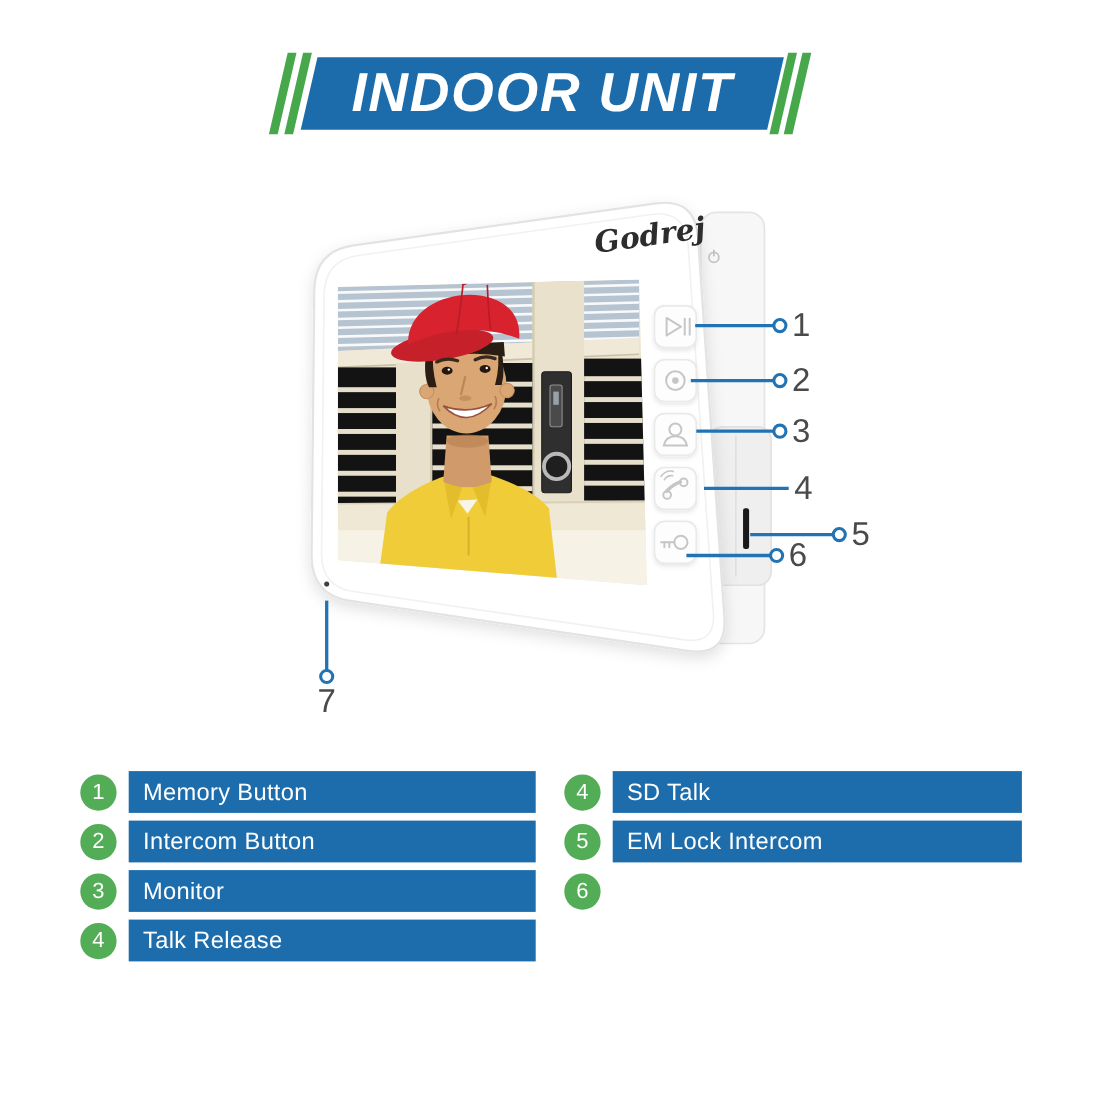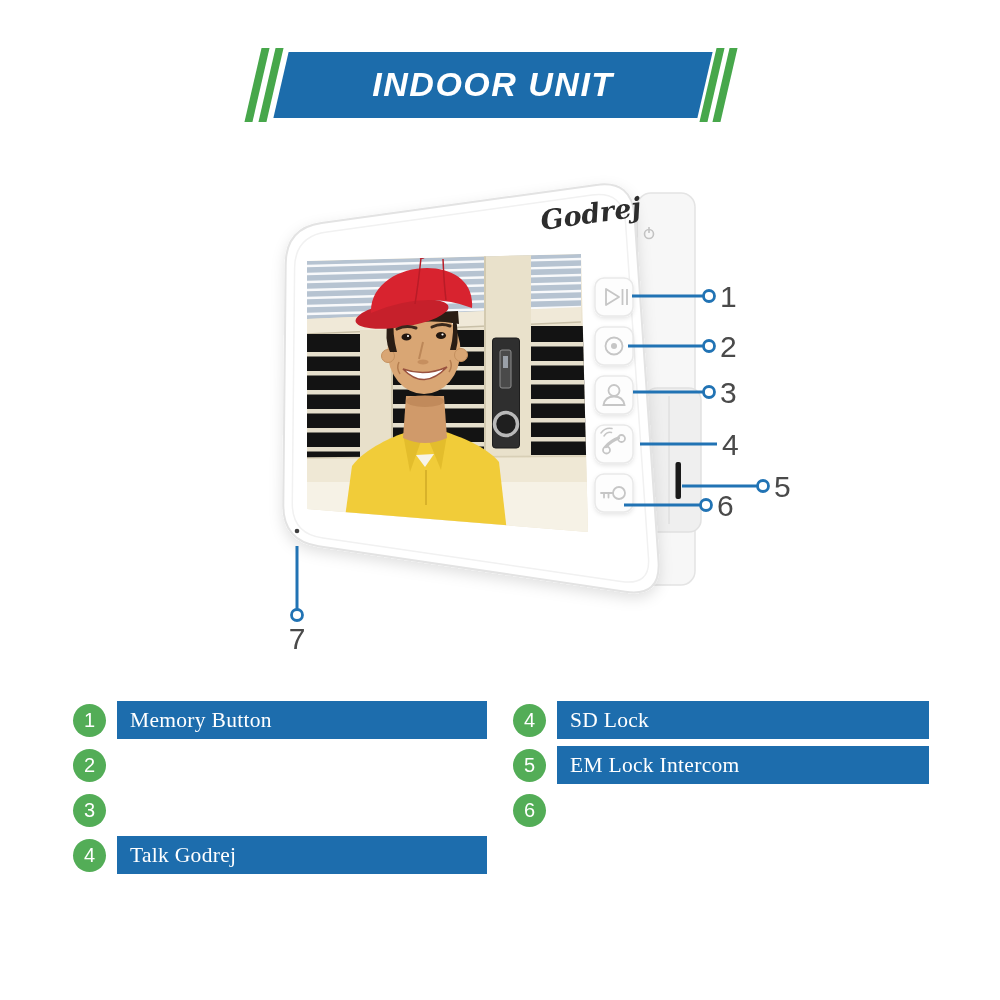--- a/index.html
+++ b/index.html
@@ -3,21 +3,21 @@
 <meta charset="utf-8">
 <style>
   html,body{margin:0;padding:0;background:#fff;}
   .canvas{position:relative;width:1000px;height:1000px;background:#fff;overflow:hidden;
           font-family:"Liberation Sans",sans-serif;}
 
   
   .banner{position:absolute;left:281px;top:52px;width:424px;height:66px;
           background:var(--banner-blue,#1c6cab);transform:skewX(-13deg);}
   .banner-title{position:absolute;left:281px;top:52px;width:424px;height:66px;
-          color:#fff;font-size:34px;font-weight:700;font-style:italic;
+          color:#fff;font-size:50px;font-weight:700;font-style:italic;
           letter-spacing:1.5px;text-align:center;line-height:64px;}
   .stripe{position:absolute;top:48px;width:8px;height:74px;
           background:var(--stripe-green,#47a74b);transform:skewX(-13deg);}
   .s1{left:253px}.s2{left:267px}.s3{left:708px}.s4{left:721px}
 
   
   .devsvg{position:absolute;left:0;top:0;}
   .co-line{stroke:var(--callout-blue,#2173b4);stroke-width:3;fill:none;}
   .co-ring{fill:#fff;stroke:var(--callout-blue,#2173b4);stroke-width:2.8;}
   .co-num{font-family:"Liberation Sans",sans-serif;font-size:30px;fill:#4a4a4a;}
@@ -25,21 +25,21 @@
   
   .legend-col{position:absolute;top:701px;}
   .legend-col.left{left:73px;width:414px;}
   .legend-col.right{left:513px;width:416px;}
   .legend-row{display:flex;align-items:center;gap:11px;margin-bottom:7px;height:38px;}
   .legend-num{flex:0 0 33px;width:33px;height:33px;border-radius:50%;
           background:var(--badge-green,#53ad57);color:#fff;font-size:20px;
           text-align:center;line-height:33px;}
   .legend-bar{flex:1;height:38px;background:var(--legend-bar-blue,#1d6dad);
           color:#fff;font-size:21.5px;line-height:38px;padding-left:13px;
-          letter-spacing:.3px;font-family:Liberation Serif, serif;}
+          letter-spacing:.3px;}
 </style>
 </head>
 <body>
 
 <div class="canvas">
 
   <div class="stripe s1"></div>
   <div class="stripe s2"></div>
   <div class="banner"></div>
   <div class="stripe s3"></div>
@@ -253,34 +253,36 @@
     </g>
   </svg>
 
   <div class="legend-col left">
     <div class="legend-row">
       <div class="legend-num">1</div>
       <div class="legend-bar">Memory Button</div>
     </div>
     <div class="legend-row">
       <div class="legend-num">2</div>
+      <div class="legend-bar">Intercom Button</div>
     </div>
     <div class="legend-row">
       <div class="legend-num">3</div>
+      <div class="legend-bar">Monitor</div>
     </div>
     <div class="legend-row">
       <div class="legend-num">4</div>
-      <div class="legend-bar">Talk Godrej</div>
+      <div class="legend-bar">Talk Release</div>
     </div>
   </div>
 
   <div class="legend-col right">
     <div class="legend-row">
       <div class="legend-num">4</div>
-      <div class="legend-bar">SD Lock</div>
+      <div class="legend-bar">SD Talk</div>
     </div>
     <div class="legend-row">
       <div class="legend-num">5</div>
       <div class="legend-bar">EM Lock Intercom</div>
     </div>
     <div class="legend-row">
       <div class="legend-num">6</div>
     </div>
   </div>
 

